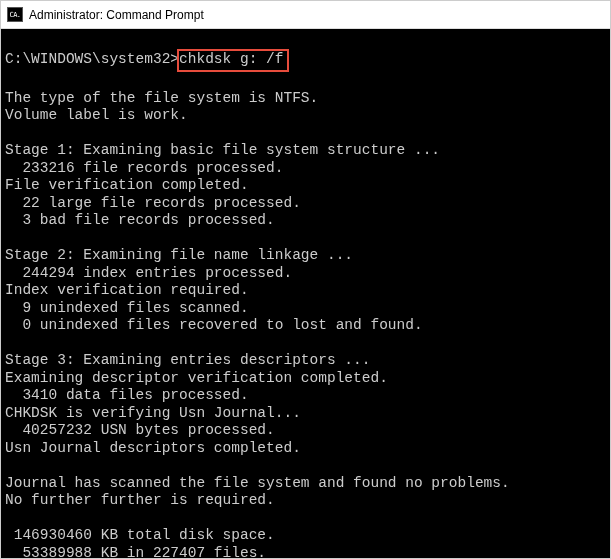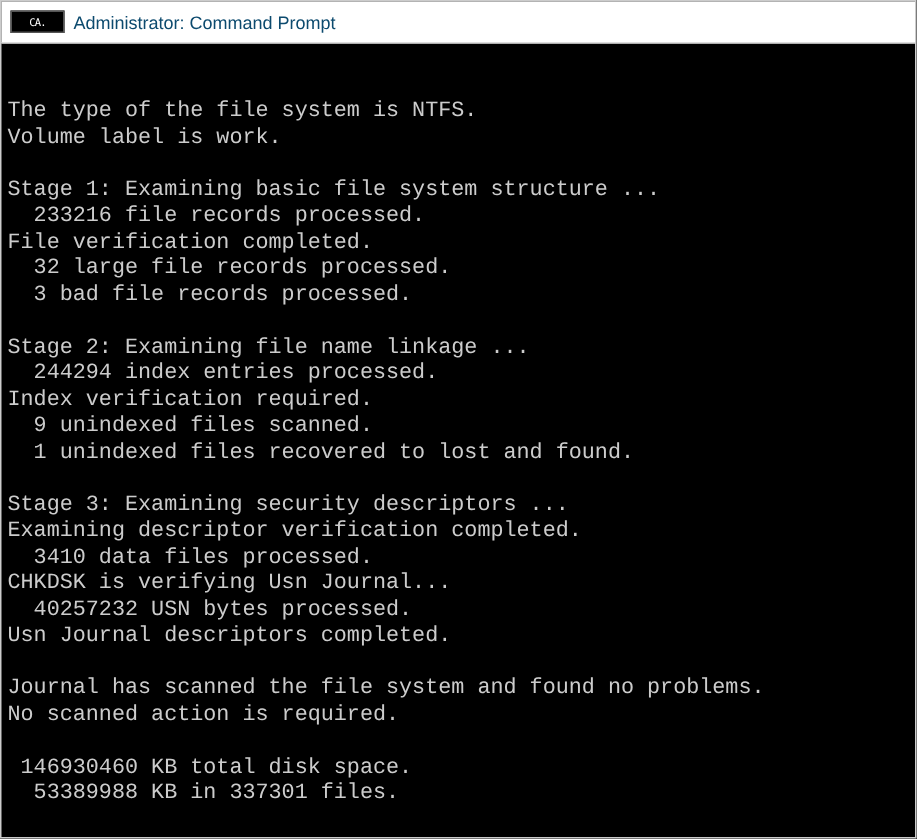--- a/index.html
+++ b/index.html
@@ -18,39 +18,39 @@
     }
     .titlebar {
       height: 28px;
       background: #fff;
       display: flex;
       align-items: center;
       padding: 0 6px;
       border-bottom: 1px solid #ddd;
     }
     .titlebar-icon {
-      width: 36px;
+      width: 16px;
       height: 15px;
       background: #000;
       display: flex;
       align-items: center;
       justify-content: center;
       margin-right: 6px;
       border: 1px solid #555;
     }
     .titlebar-icon-inner {
       color: #fff;
       font-size: 7px;
       font-family: monospace;
       letter-spacing: -0.5px;
     }
     .titlebar-text {
       font-family: "Segoe UI", Tahoma, sans-serif;
       font-size: 12px;
-      color: #0c4a6e;
+      color: #000000;
     }
     .terminal {
       padding: 2px 4px;
       color: #cccccc;
       font-size: 14.5px;
       line-height: 17.5px;
       white-space: pre;
       font-family: "Courier New", monospace;
     }
     .prompt-line {
@@ -68,44 +68,44 @@
 <body>
 
 <div class="window">
   <div class="titlebar">
     <div class="titlebar-icon">
       <span class="titlebar-icon-inner">CA.</span>
     </div>
     <span class="titlebar-text">Administrator: Command Prompt</span>
   </div>
   <div class="terminal">
-<div class="prompt-line"></div>
+<div class="prompt-line"><span>C:\WINDOWS\system32&gt;</span><span class="highlight-box"><span>chkdsk g: /f</span></span></div>
 <span>The type of the file system is NTFS.</span>
 <span>Volume label is work.</span>
 <span></span>
 <span>Stage 1: Examining basic file system structure ...</span>
 <span>  233216 file records processed.</span>
 <span>File verification completed.</span>
-<span>  32 large file records processed.</span>
+<span>  22 large file records processed.</span>
 <span>  3 bad file records processed.</span>
 <span></span>
 <span>Stage 2: Examining file name linkage ...</span>
 <span>  244294 index entries processed.</span>
 <span>Index verification required.</span>
 <span>  9 unindexed files scanned.</span>
-<span>  1 unindexed files recovered to lost and found.</span>
+<span>  0 unindexed files recovered to lost and found.</span>
 <span></span>
-<span>Stage 3: Examining security descriptors ...</span>
+<span>Stage 3: Examining entries descriptors ...</span>
 <span>Examining descriptor verification completed.</span>
 <span>  3410 data files processed.</span>
 <span>CHKDSK is verifying Usn Journal...</span>
 <span>  40257232 USN bytes processed.</span>
 <span>Usn Journal descriptors completed.</span>
 <span></span>
 <span>Journal has scanned the file system and found no problems.</span>
-<span>No scanned action is required.</span>
+<span>No further further is required.</span>
 <span></span>
 <span> 146930460 KB total disk space.</span>
-<span>  53389988 KB in 337301 files.</span>
+<span>  53389988 KB in 227407 files.</span>
 
 
 </div>
 </div>
 
 </body></html>

